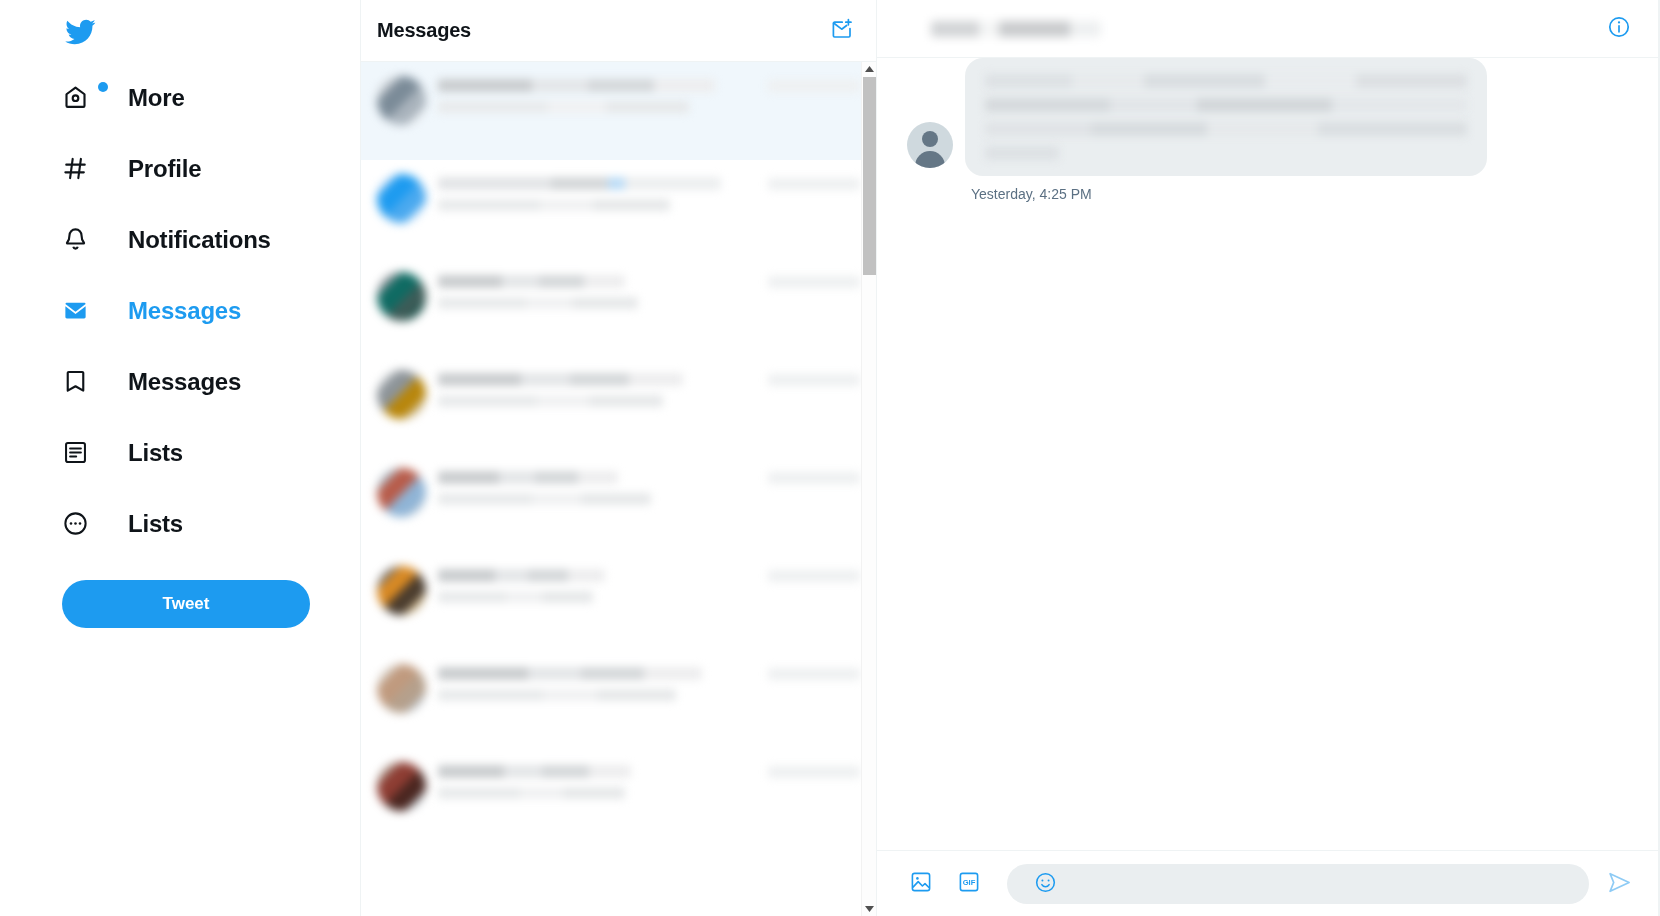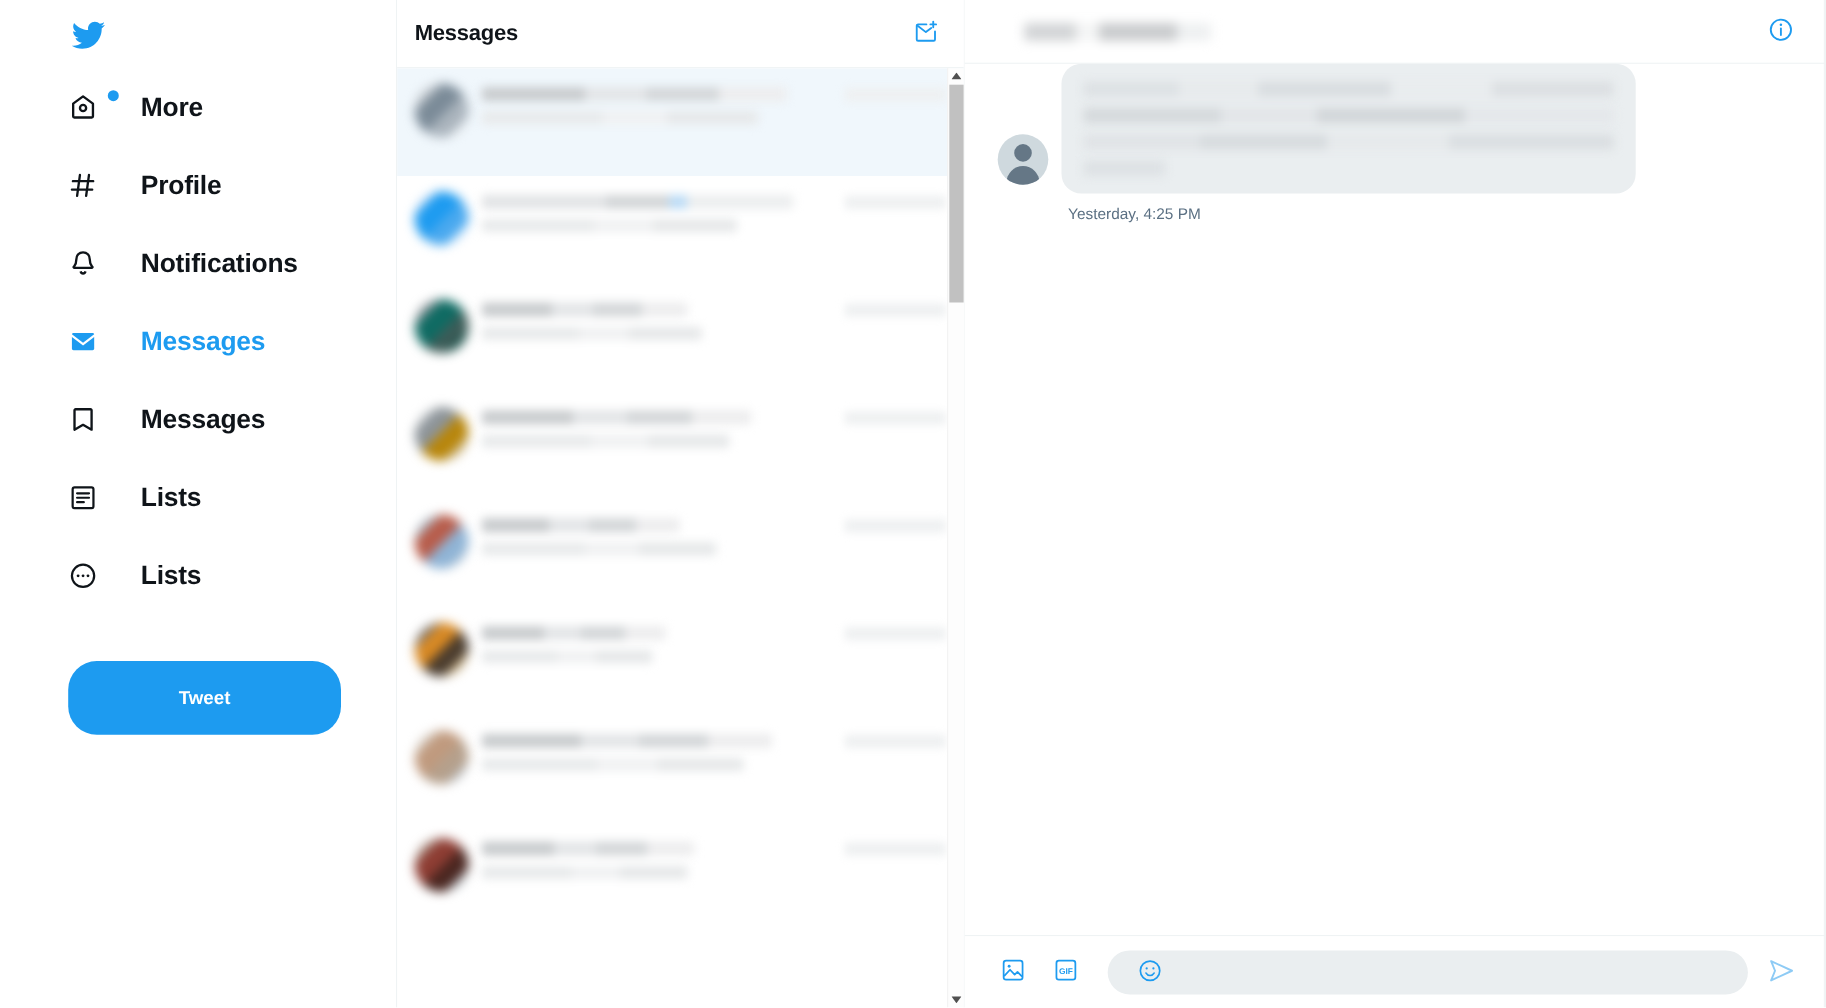--- a/index.html
+++ b/index.html
@@ -76,23 +76,23 @@
     position: relative;
   }
   .avatar-mini::before {
     content: "";
     position: absolute;
     left: 25%; top: 18%;
     width: 50%; height: 64%;
     background: #a9745e;
   }
   .tweet-btn {
-    margin-top: 42px;
+    margin-top: 21px;
     width: 248px;
-    height: 67px;
+    height: 48px;
     border-radius: 26px;
     background: #1d9bf0;
     color: #ffffff;
     border: none;
     font-size: 17px;
     font-weight: 700;
     font-family: "Liberation Sans", sans-serif;
     cursor: pointer;
     display: flex;
     align-items: center;

